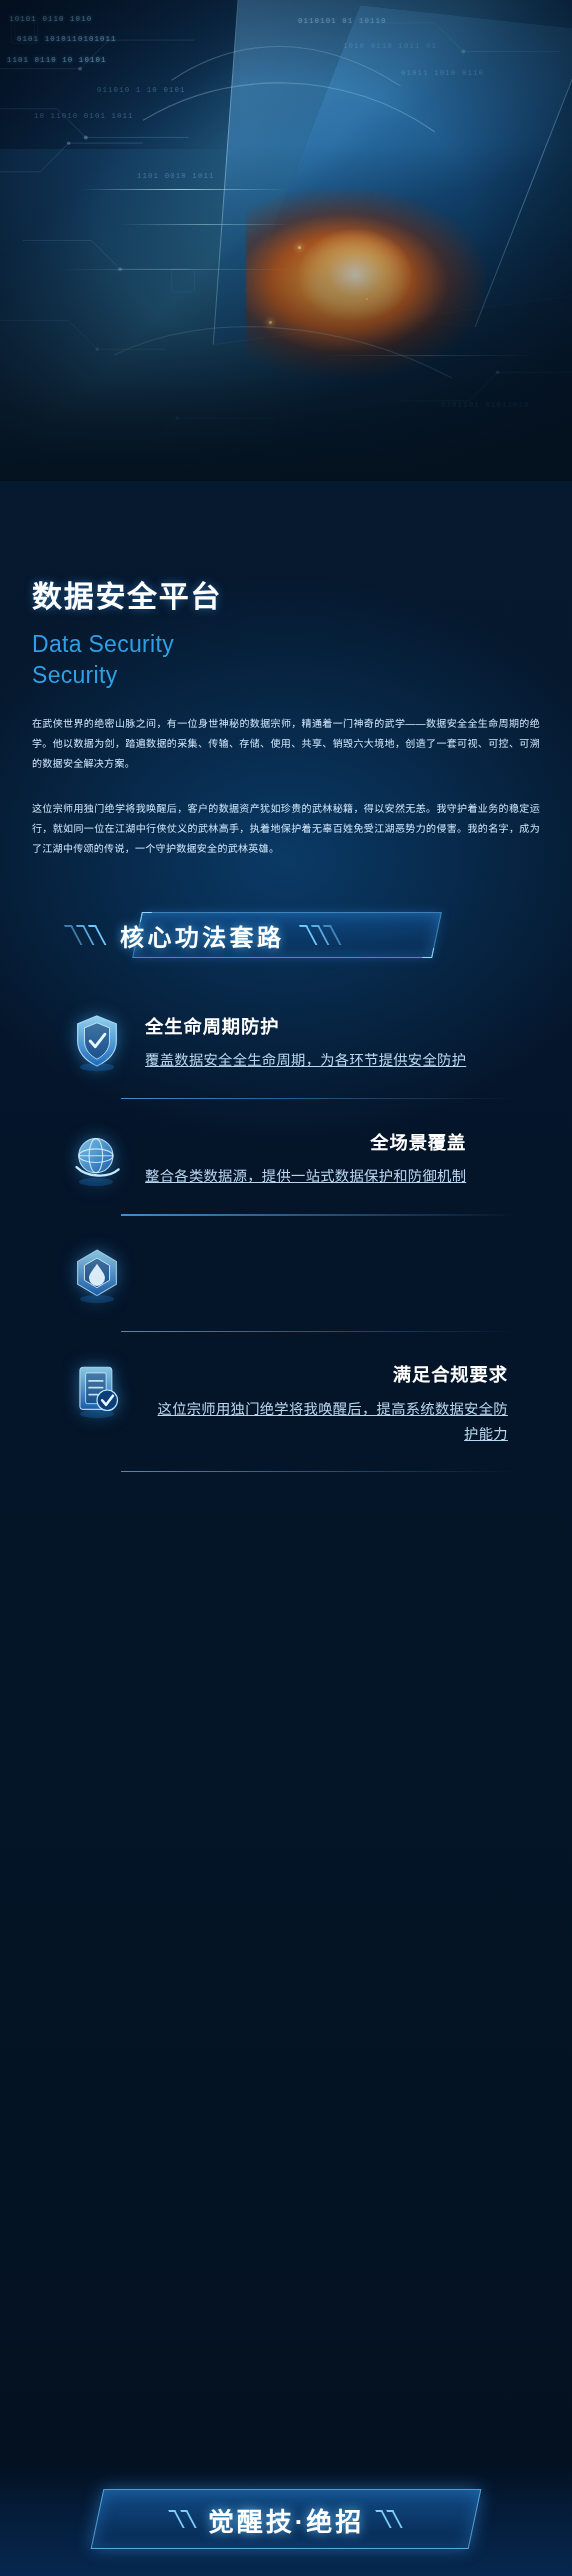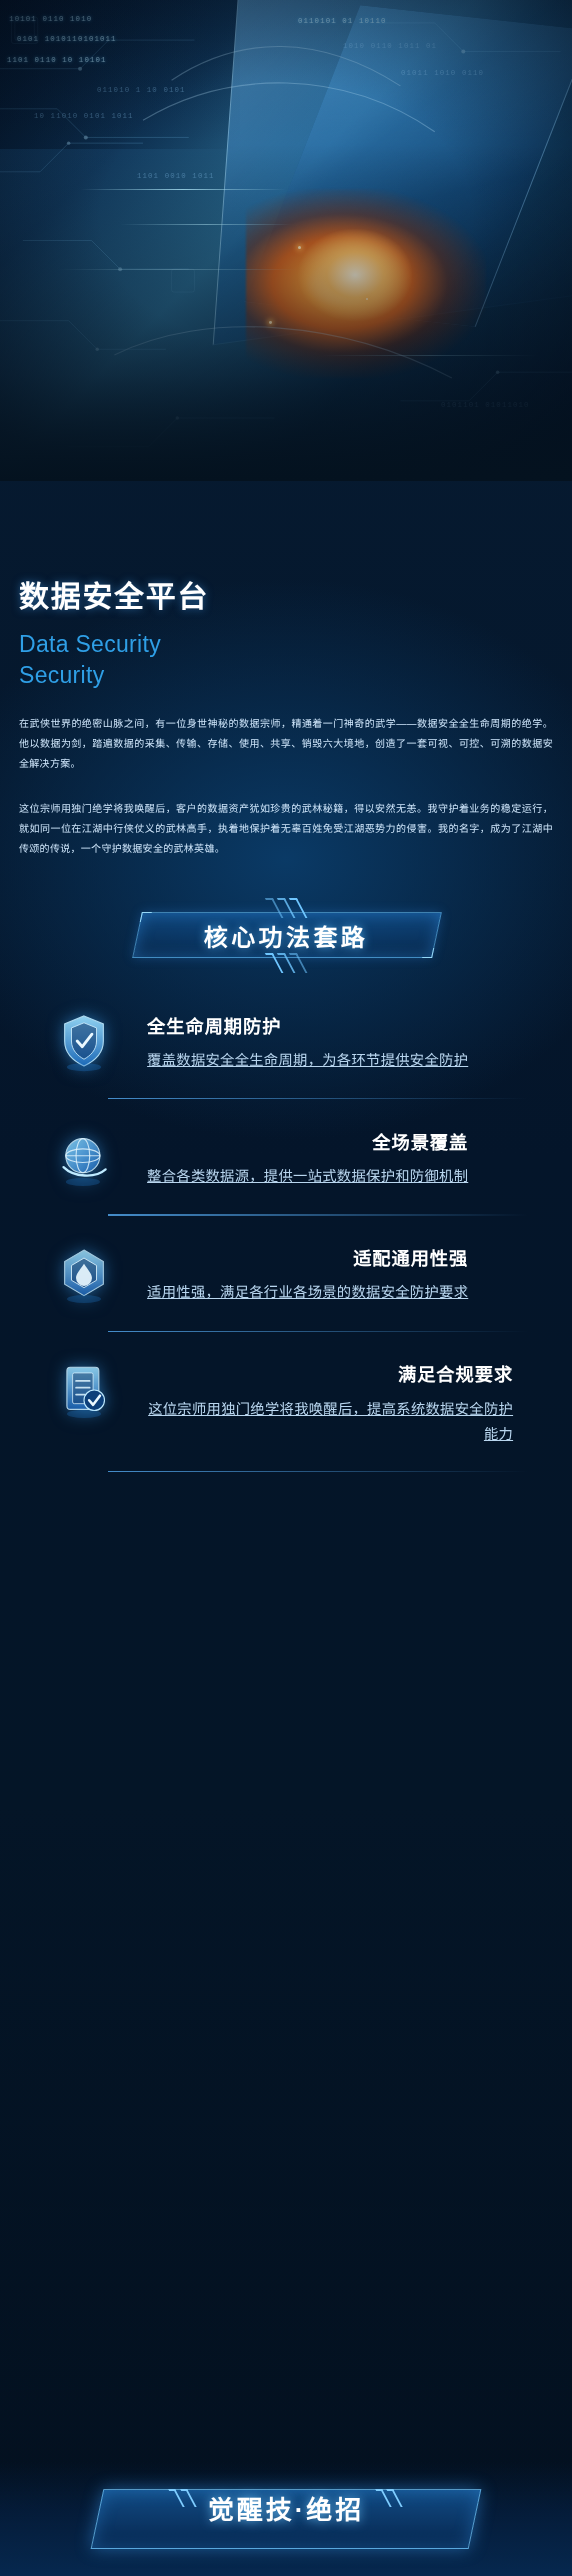--- a/index.html
+++ b/index.html
@@ -155,21 +155,21 @@
     border-right: 1.7px solid rgba(130,215,255,.85);
     border-top: 1.7px solid rgba(130,215,255,.85);
     transform: skewX(30deg);
   }
 
   
   .content {
     position: absolute;
     left: 0; top: 572px;
     width: 572px;
-    padding: 0 19px;
+    padding: 0 32px;
   }
   .sub-cn {
     font-size: 30px;
     font-weight: 700;
     color: #ffffff;
     letter-spacing: 1.7px;
     text-shadow: 0 0 8px rgba(70,170,255,.5);
   }
   .sub-en {
     margin-top: 12.6px;
@@ -190,22 +190,20 @@
   .para + .para { margin-top: 25px; }
 
   
   .section-banner {
     position: relative;
     margin: 49px auto 0;
     width: 435px;
     height: 55px;
     display: flex;
     align-items: center;
-    justify-content: center;
-    flex-direction: column;
   }
   .section-banner .plate {
     position: absolute;
     left: 68px; top: 4.6px;
     width: 300px; height: 46px;
     background: linear-gradient(180deg, rgba(20,90,160,.55), rgba(8,44,94,.2));
     border: 1.1px solid rgba(110,200,255,.55);
     transform: skewX(-12deg);
     box-shadow: 0 0 15px rgba(60,160,255,.35) inset, 0 0 10.3px rgba(50,150,255,.25);
   }
@@ -249,21 +247,21 @@
 
   
   .features {
     margin-top: 40px;
     padding: 0 19.5px;
   }
   .feature {
     position: relative;
     display: flex;
     align-items: flex-start;
-    gap: 30px;
+    gap: 15px;
     padding: 5.7px 12.6px 25px 12.6px;
   }
   .feature + .feature { margin-top: 19.5px; text-align: right; }
   .feature .divider {
     position: absolute;
     left: 69px; right: 5.7px; bottom: 0;
     height: 1.1px;
     background: linear-gradient(90deg, rgba(90,180,255,.75), rgba(90,180,255,.35) 55%, rgba(90,180,255,0));
   }
   .ficon {
@@ -296,21 +294,21 @@
     width: 572px;
     height: 114px;
     background: linear-gradient(180deg, rgba(4,20,40,0) 0%, rgba(5,30,62,.85) 45%, #06284f 100%);
     display: flex;
     align-items: center;
     justify-content: center;
   }
   .footer-plate {
     position: relative;
     width: 378px; height: 60px;
-    display: flex; align-items: flex-start; justify-content: center;
+    display: flex; align-items: center; justify-content: center;
   }
   .footer-plate .bg {
     position: absolute; inset: 0;
     background: linear-gradient(180deg, rgba(26,110,190,.6), rgba(8,50,104,.3));
     border: 1.1px solid rgba(120,205,255,.7);
     transform: skewX(-12deg);
     box-shadow: 0 0 17px rgba(60,165,255,.45), 0 0 17px rgba(60,165,255,.3) inset;
   }
   .footer-text {
     position: relative;
@@ -481,24 +479,20 @@
                 <stop offset="0" stop-color="#a9e8ff"></stop>
                   <stop offset="1" stop-color="#1d63b6"></stop>
               </linearGradient>
             </defs>
             <polygon points="58,16 92,36 92,76 58,96 24,76 24,36" fill="url(#g3)" opacity=".8" stroke="#c9edff" stroke-width="2"></polygon>
             <polygon points="58,30 80,43 80,69 58,82 36,69 36,43" fill="rgba(8,44,92,.5)" stroke="#ddf4ff" stroke-width="1.5"></polygon>
             <path d="M58 40 C66 52 72 58 72 65 a14 14 0 0 1 -28 0 C44 58 50 52 58 40 Z" fill="#e9f8ff" opacity=".92"></path>
             <ellipse cx="58" cy="102" rx="30" ry="7" fill="#1e74c4" opacity=".3"></ellipse>
           </svg>
         </div>
-        <div class="ftext">
-          <div class="ftitle">适配通用性强</div>
-          <div class="fdesc">适用性强，满足各行业各场景的数据安全防护要求</div>
-        </div>
         <div class="divider"></div>
       </div>
 
       <div class="feature">
         <div class="ficon">
           <svg viewBox="0 0 116 116" width="66" height="66">
             <defs>
               <linearGradient id="g4" x1="0" y1="0" x2="0" y2="1">
                 <stop offset="0" stop-color="#9fe2ff"></stop>
                   <stop offset="1" stop-color="#1b62b4"></stop>

